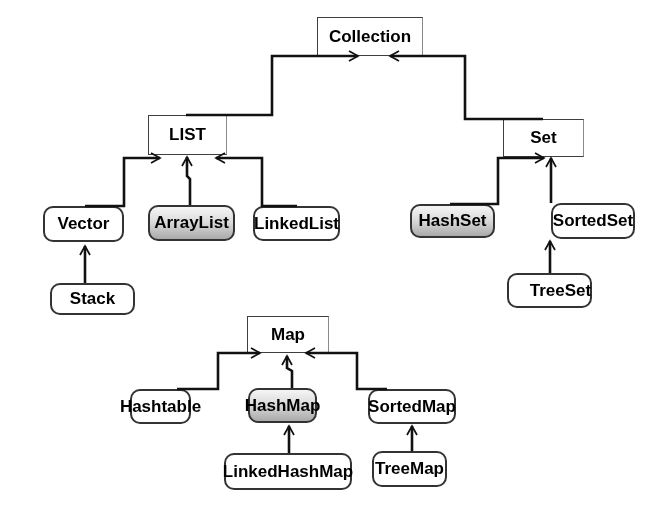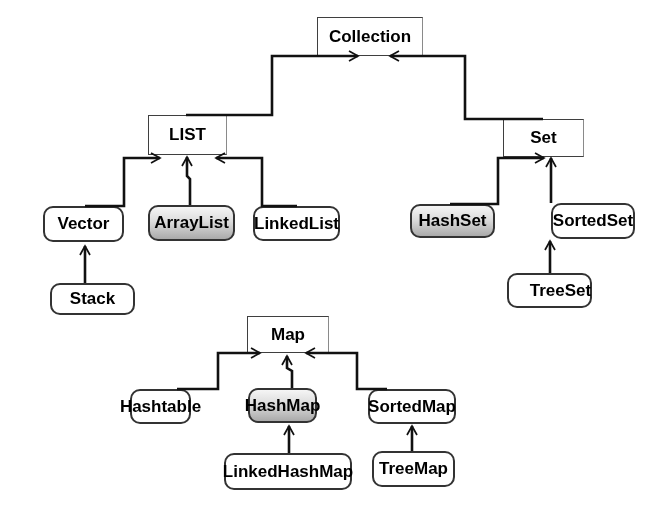--- a/index.html
+++ b/index.html
@@ -80,21 +80,21 @@
       </div>
       <div class="node rounded shaded" style="left: 248px; top: 388px; width: 69px; height: 35px;">
         <span>HashMap</span>
       </div>
       <div class="node rounded" style="left: 368px; top: 389px; width: 88px; height: 35px;">
         <span>SortedMap</span>
       </div>
       <div class="node rounded" style="left: 224px; top: 453px; width: 128px; height: 37px;">
         <span>LinkedHashMap</span>
       </div>
-      <div class="node rounded" style="left: 372px; top: 451px; width: 83px; height: 36px;">
+      <div class="node rounded" style="left: 372px; top: 451px; width: 75px; height: 36px;">
         <span>TreeMap</span>
       </div>
     </div>
   <svg id="edges-layer" width="648" height="508" viewBox="0 0 648 508">
       <g>
         <polyline points="186,115 272,115 272,56 358,56" fill="none" stroke="#111111" stroke-width="2.6"></polyline>
         <polyline points="349,51 358,56 349,61" fill="none" stroke="#111111" stroke-width="1.7"></polyline>
       </g>
       <g>
         <polyline points="543,119 465,119 465,56 390,56" fill="none" stroke="#111111" stroke-width="2.6"></polyline>

